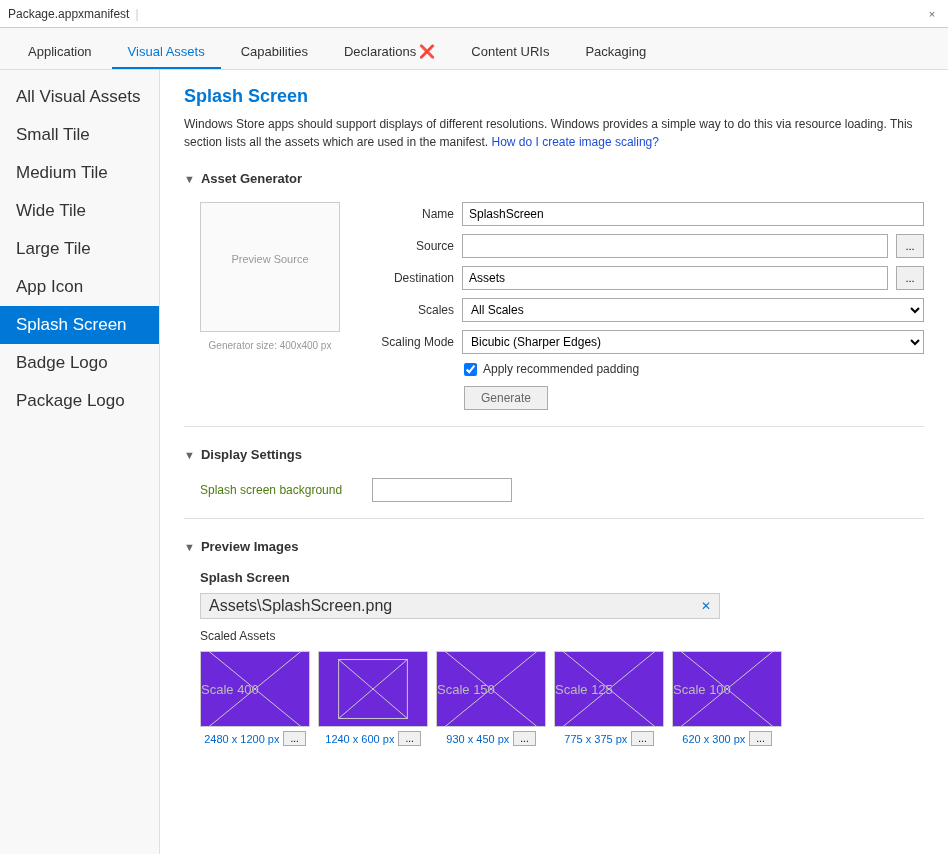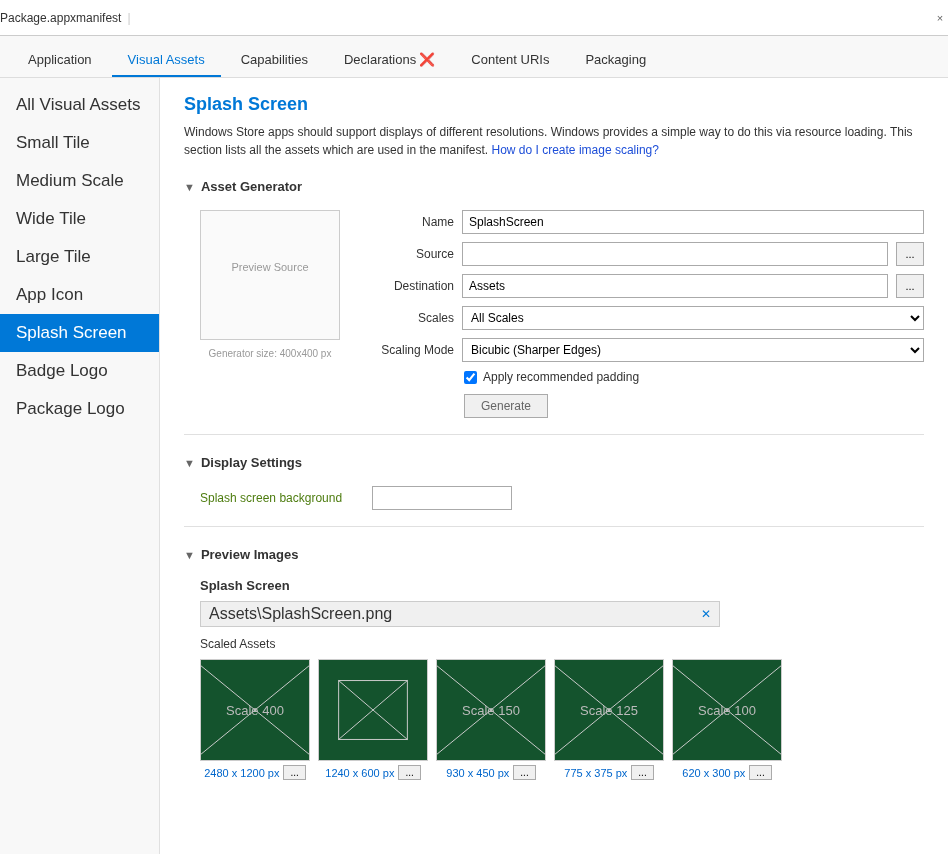--- a/index.html
+++ b/index.html
@@ -4,22 +4,22 @@
   <style>
     * { box-sizing: border-box; margin: 0; padding: 0; }
     body { font-family: 'Segoe UI', Arial, sans-serif; font-size: 12px; background: #f0f0f0; color: #333; }
 
     
     .title-bar {
       background: #fff;
       border-bottom: 1px solid #ccc;
       display: flex;
       align-items: center;
-      height: 36px;
-      padding: 0 0;
+      height: 28px;
+      padding: 0 8px;
       gap: 6px;
     }
     .title-bar-text { font-size: 12px; color: #333; }
     .title-bar-close {
       width: 16px; height: 16px; cursor: pointer;
       display: flex; align-items: center; justify-content: center;
       font-size: 11px; color: #666;
     }
 
     
@@ -233,26 +233,25 @@
       flex-wrap: nowrap;
     }
     .scale-item {
       display: flex;
       flex-direction: column;
       align-items: center;
       gap: 4px;
     }
     .scale-preview {
       width: 110px;
-      height: 102px;
+      height: 76px;
       border: 1px solid #ccc;
-      background: #14532d;
-      display: flex;
-      align-items: center;
-      justify-content: center;
+      background: #6d28d9;
+      display: flex;
+      align-items: center;
       position: relative;
       overflow: hidden;
     }
     .scale-preview.has-x svg { }
     .scale-label { color: #bbb; font-size: 13px; }
     .scale-dims-row {
       display: flex;
       align-items: center;
       gap: 4px;
     }
@@ -287,21 +286,21 @@
   </div>
   <div class="top-nav-tab">Content URIs</div>
   <div class="top-nav-tab">Packaging</div>
 </div>
 
 <div class="main-layout">
 
   <div class="sidebar">
     <div class="sidebar-item">All Visual Assets</div>
     <div class="sidebar-item">Small Tile</div>
-    <div class="sidebar-item">Medium Scale</div>
+    <div class="sidebar-item">Medium Tile</div>
     <div class="sidebar-item">Wide Tile</div>
     <div class="sidebar-item">Large Tile</div>
     <div class="sidebar-item">App Icon</div>
     <div class="sidebar-item active">Splash Screen</div>
     <div class="sidebar-item">Badge Logo</div>
     <div class="sidebar-item">Package Logo</div>
   </div>
 
   <div class="content">
 

